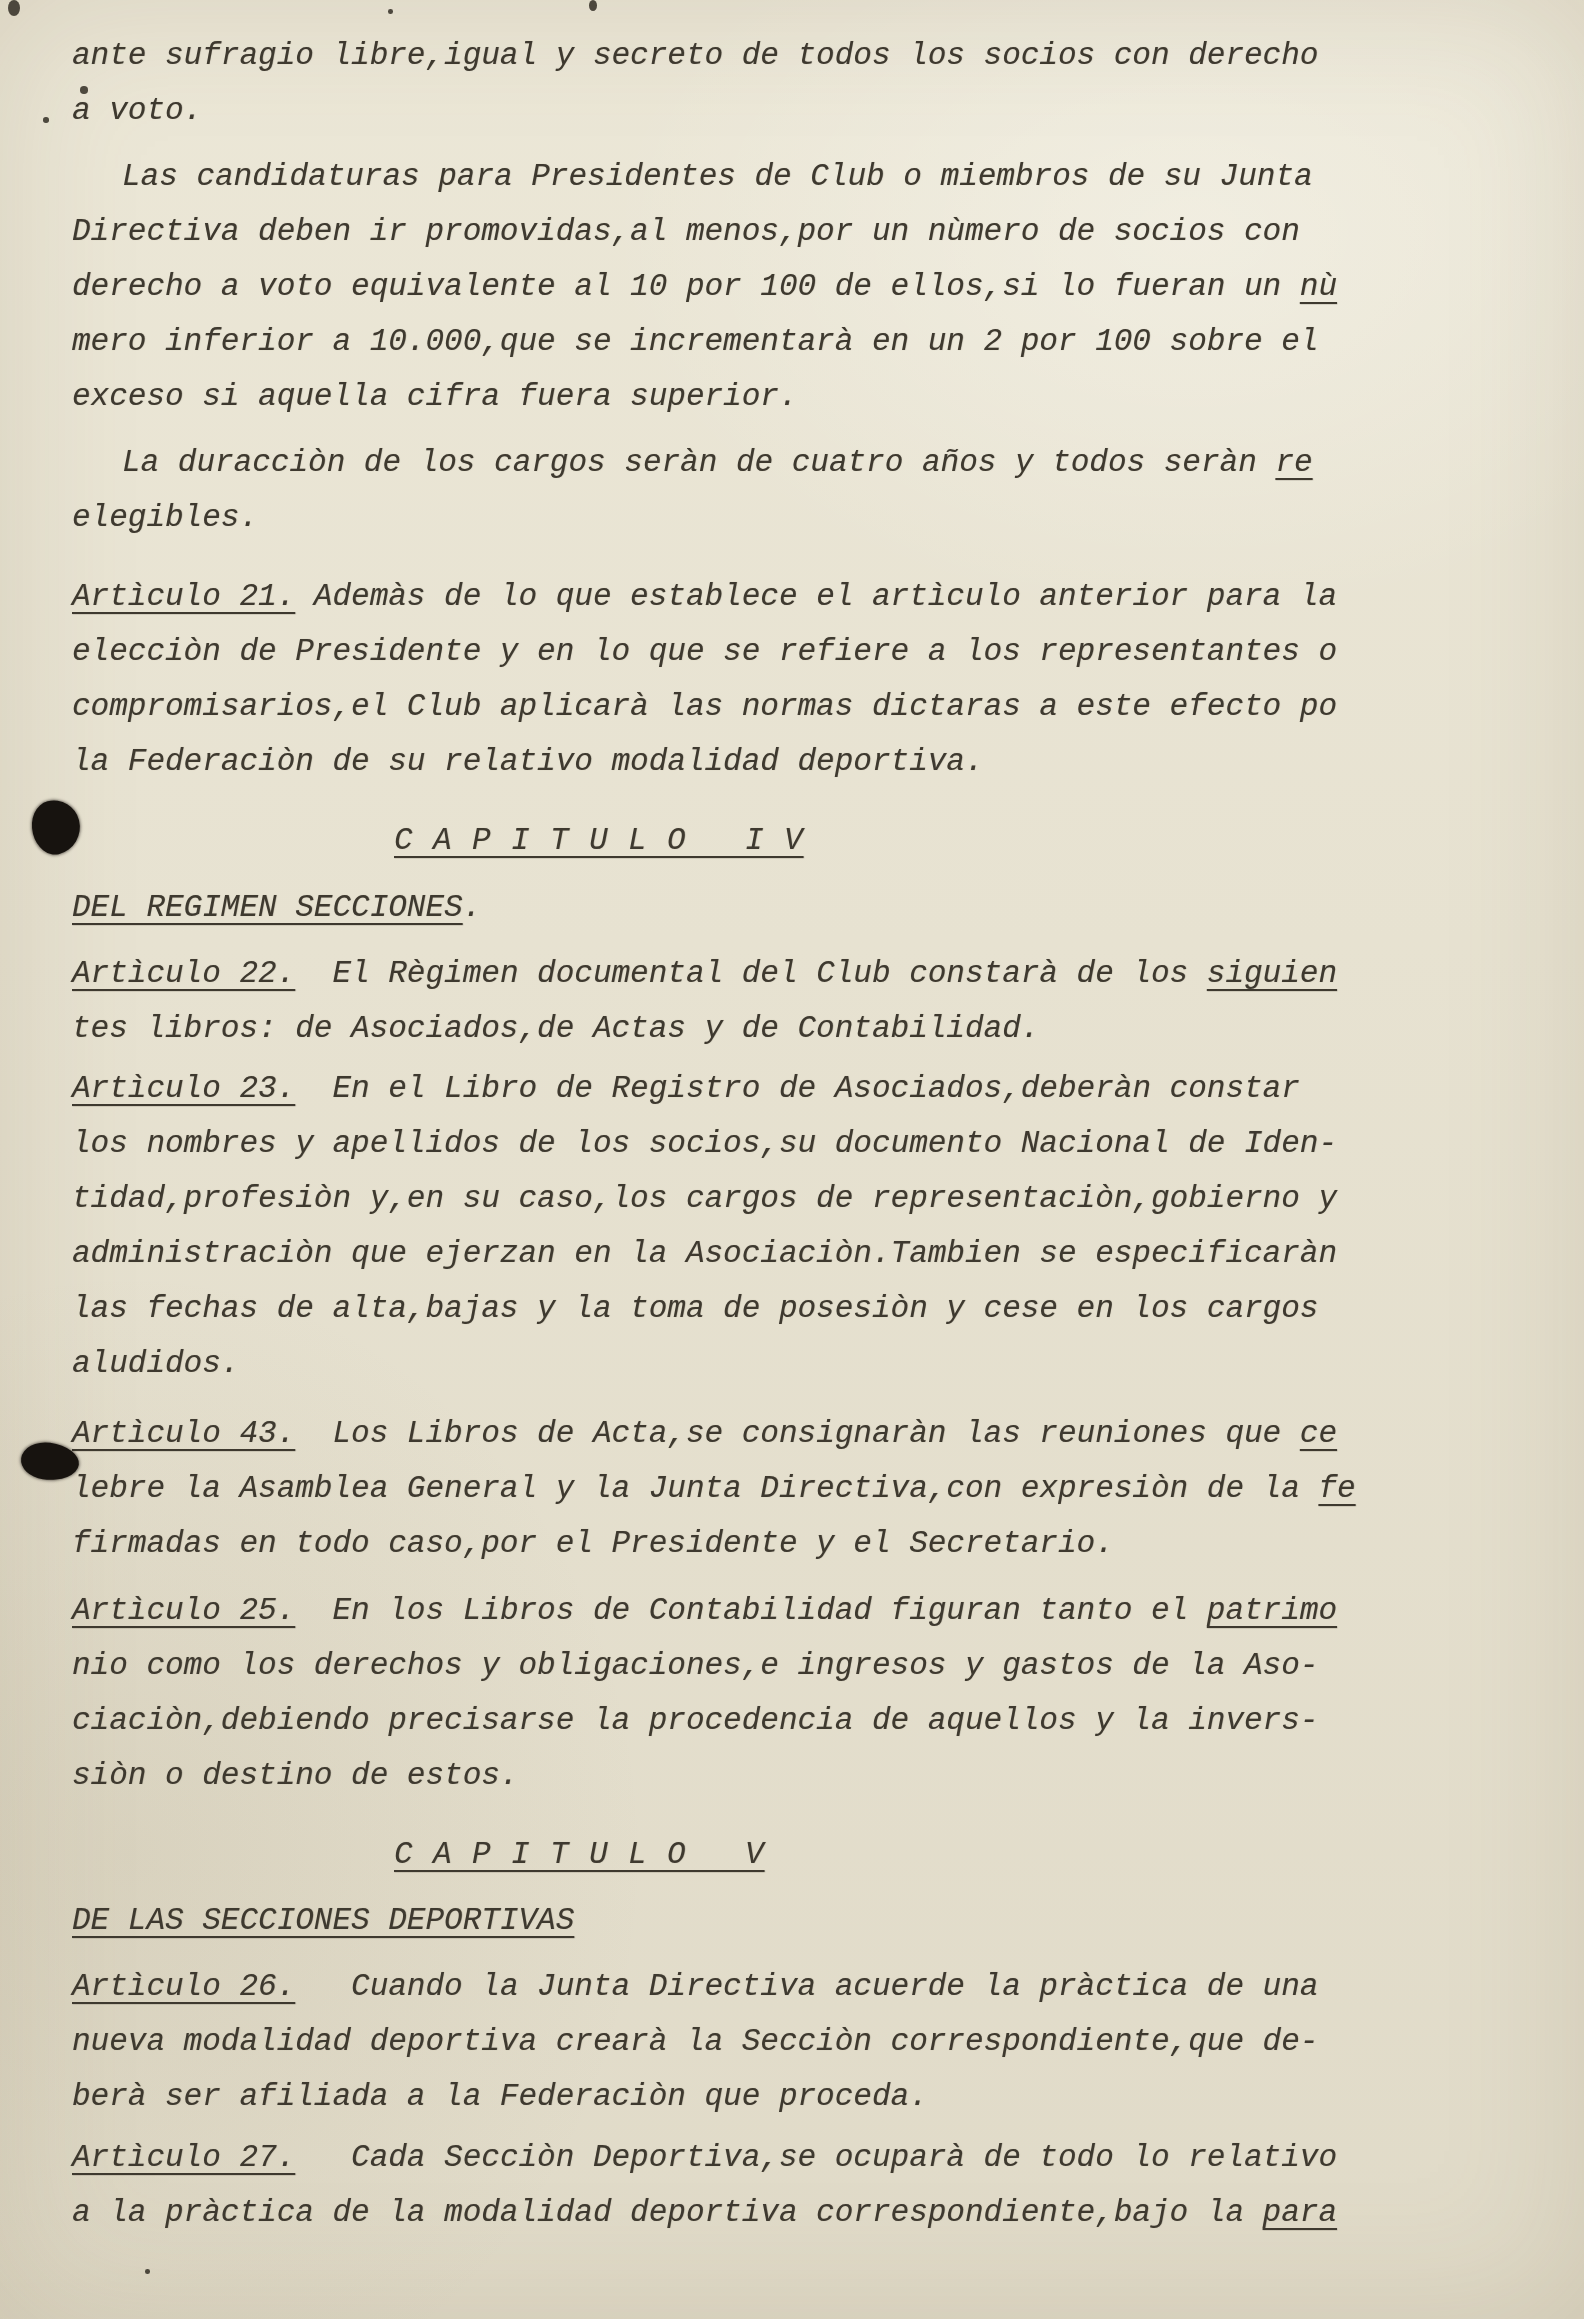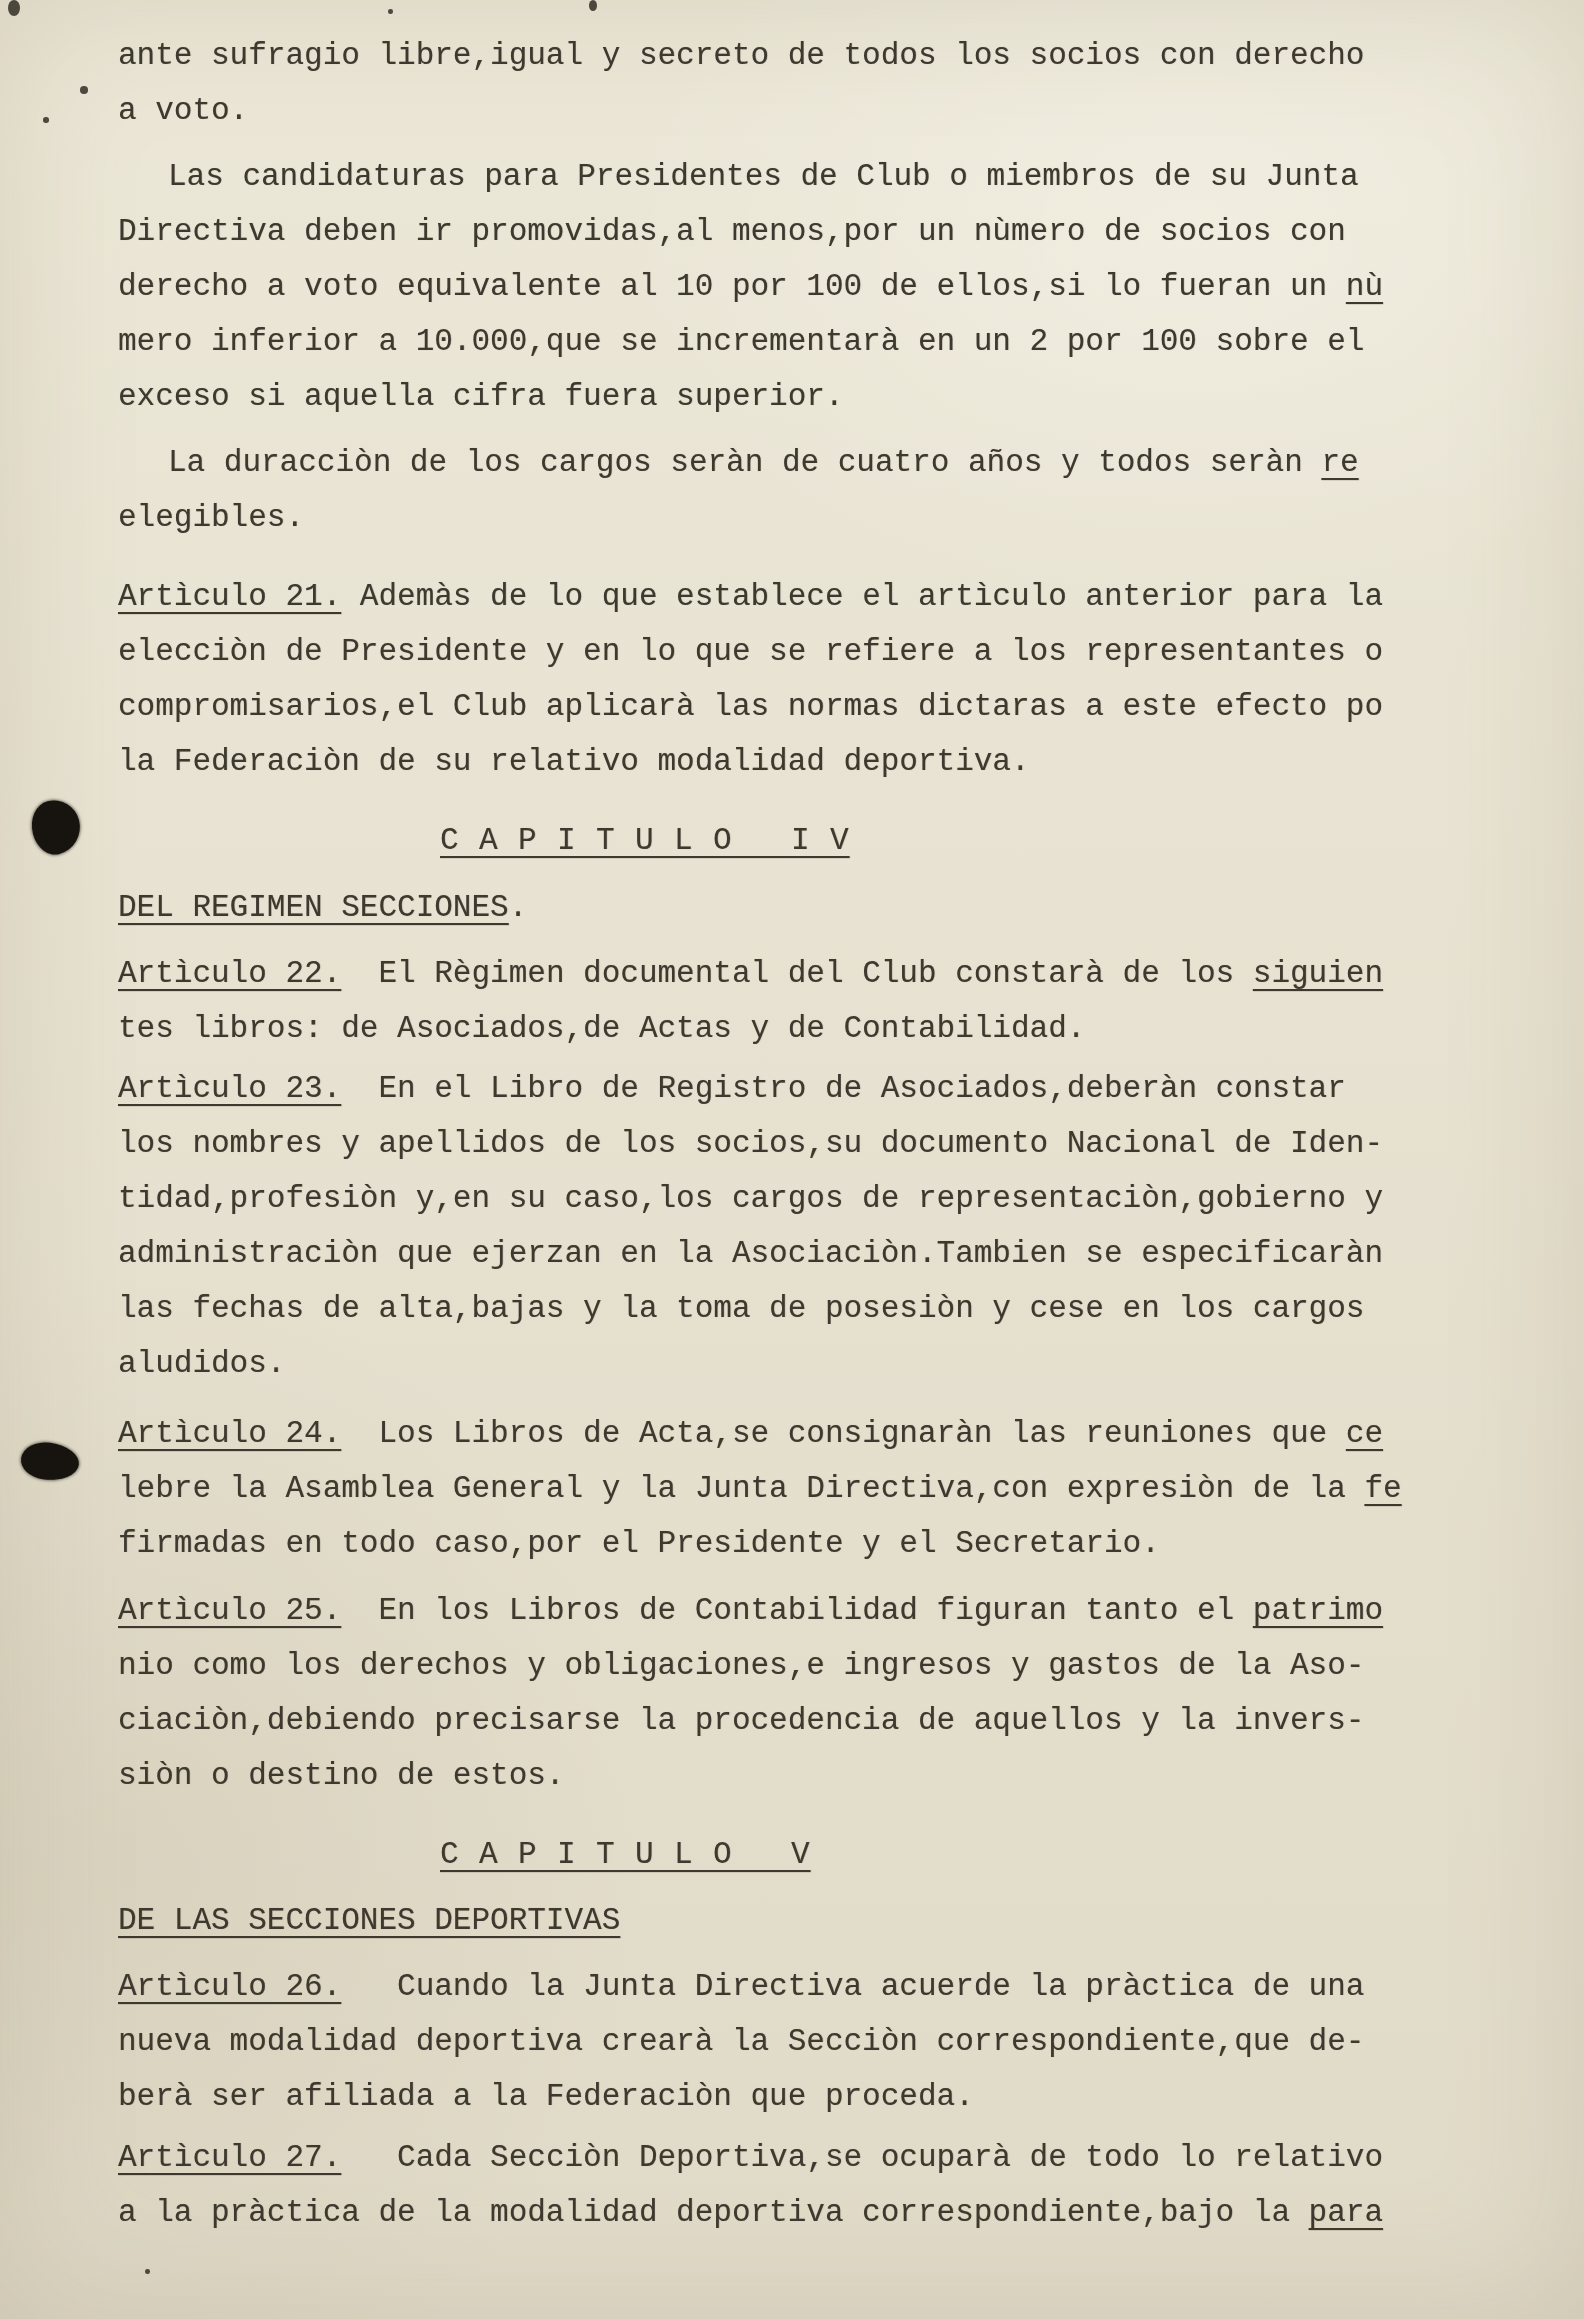--- a/index.html
+++ b/index.html
@@ -16,21 +16,22 @@
   body::before{
     content:"";position:absolute;inset:0;pointer-events:none;z-index:0;
     background:
       radial-gradient(ellipse 839px 559px at 75% 10%, rgba(255,255,250,0.30), transparent 70%),
       radial-gradient(ellipse 746px 839px at 8% 80%, rgba(130,115,80,0.10), transparent 70%),
       linear-gradient(180deg, rgba(255,255,245,0.12), rgba(120,105,70,0.08));
     box-shadow: inset 0 0 140px rgba(125,110,75,0.18);
   }
   .page{
     position:absolute;inset:0;z-index:1;
-    padding:28px 110px 0 118px;
+    padding:28px 110px 0 72px;
+    font-style:italic;
   }
   .line{
     white-space:pre;
     font-size:31px;line-height:55px;
     color:var(--ink);
     text-shadow:0.4px 0.4px 0.7px rgba(62,57,47,0.35);
   }
   .u{
     text-decoration:underline;
     text-decoration-thickness:2.3px;
@@ -92,21 +93,21 @@
       </div>
       <div class="block article spacing-tight">
         <div class="line"><span class="u">Artìculo 23.</span><span>  En el Libro de Registro de Asociados,deberàn constar</span></div>
         <div class="line"><span>los nombres y apellidos de los socios,su documento Nacional de Iden-</span></div>
         <div class="line"><span>tidad,profesiòn y,en su caso,los cargos de representaciòn,gobierno y</span></div>
         <div class="line"><span>administraciòn que ejerzan en la Asociaciòn.Tambien se especificaràn</span></div>
         <div class="line"><span>las fechas de alta,bajas y la toma de posesiòn y cese en los cargos</span></div>
         <div class="line"><span>aludidos.</span></div>
       </div>
       <div class="block article spacing-medium">
-        <div class="line"><span class="u">Artìculo 24.</span><span>  Los Libros de Acta,se consignaràn las reuniones que </span><span class="u">ce</span></div>
+        <div class="line"><span class="u">Artìculo 43.</span><span>  Los Libros de Acta,se consignaràn las reuniones que </span><span class="u">ce</span></div>
         <div class="line"><span>lebre la Asamblea General y la Junta Directiva,con expresiòn de la </span><span class="u">fe</span></div>
         <div class="line"><span>firmadas en todo caso,por el Presidente y el Secretario.</span></div>
       </div>
       <div class="block article">
         <div class="line"><span class="u">Artìculo 25.</span><span>  En los Libros de Contabilidad figuran tanto el </span><span class="u">patrimo</span></div>
         <div class="line"><span>nio como los derechos y obligaciones,e ingresos y gastos de la Aso-</span></div>
         <div class="line"><span>ciaciòn,debiendo precisarse la procedencia de aquellos y la invers-</span></div>
         <div class="line"><span>siòn o destino de estos.</span></div>
       </div>
       <div class="block chapter">

